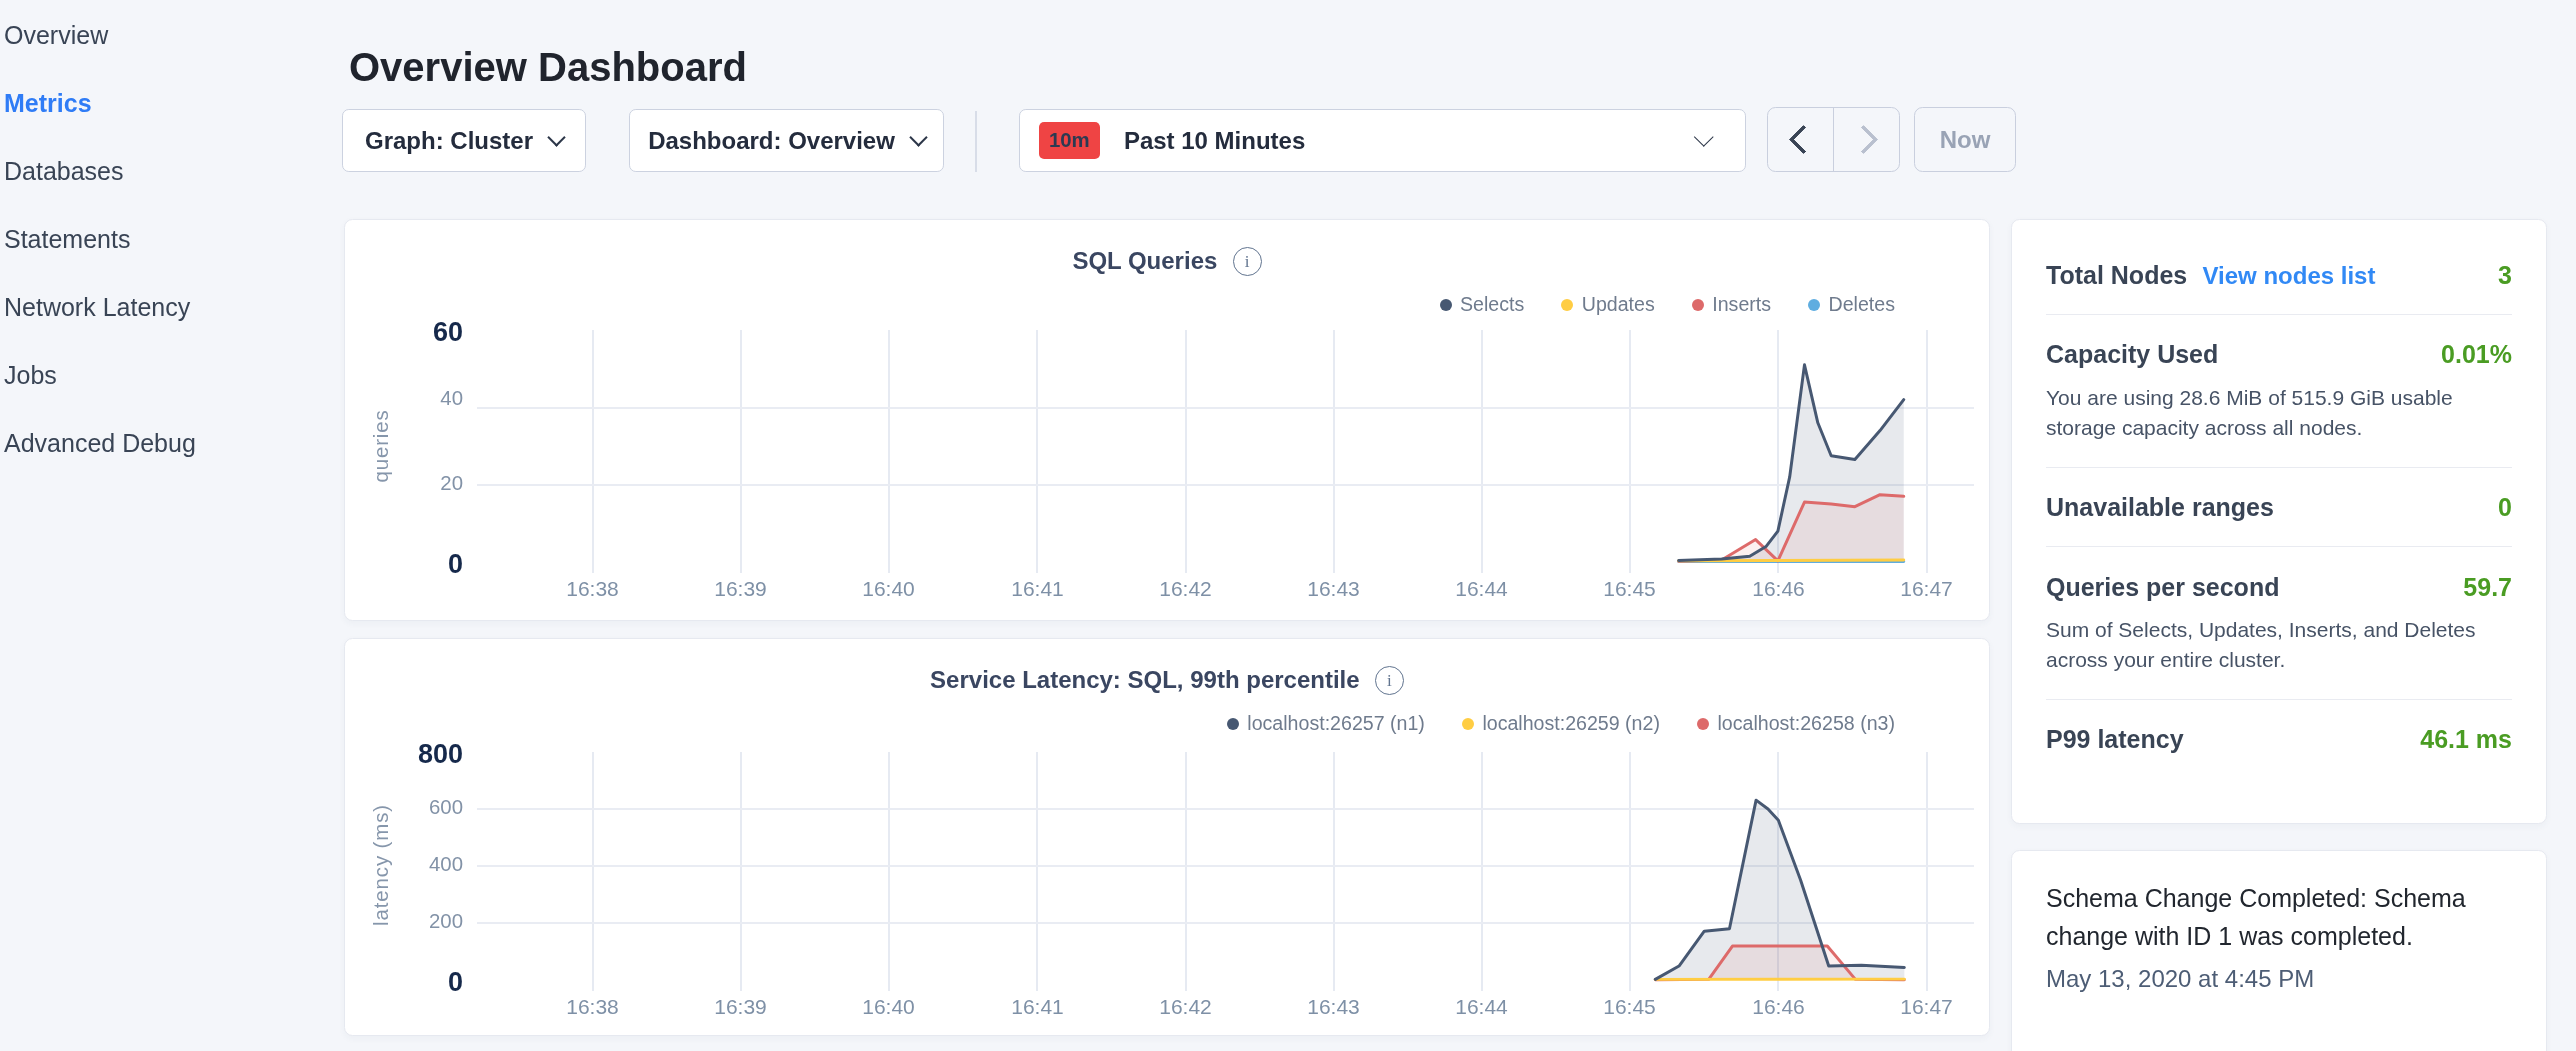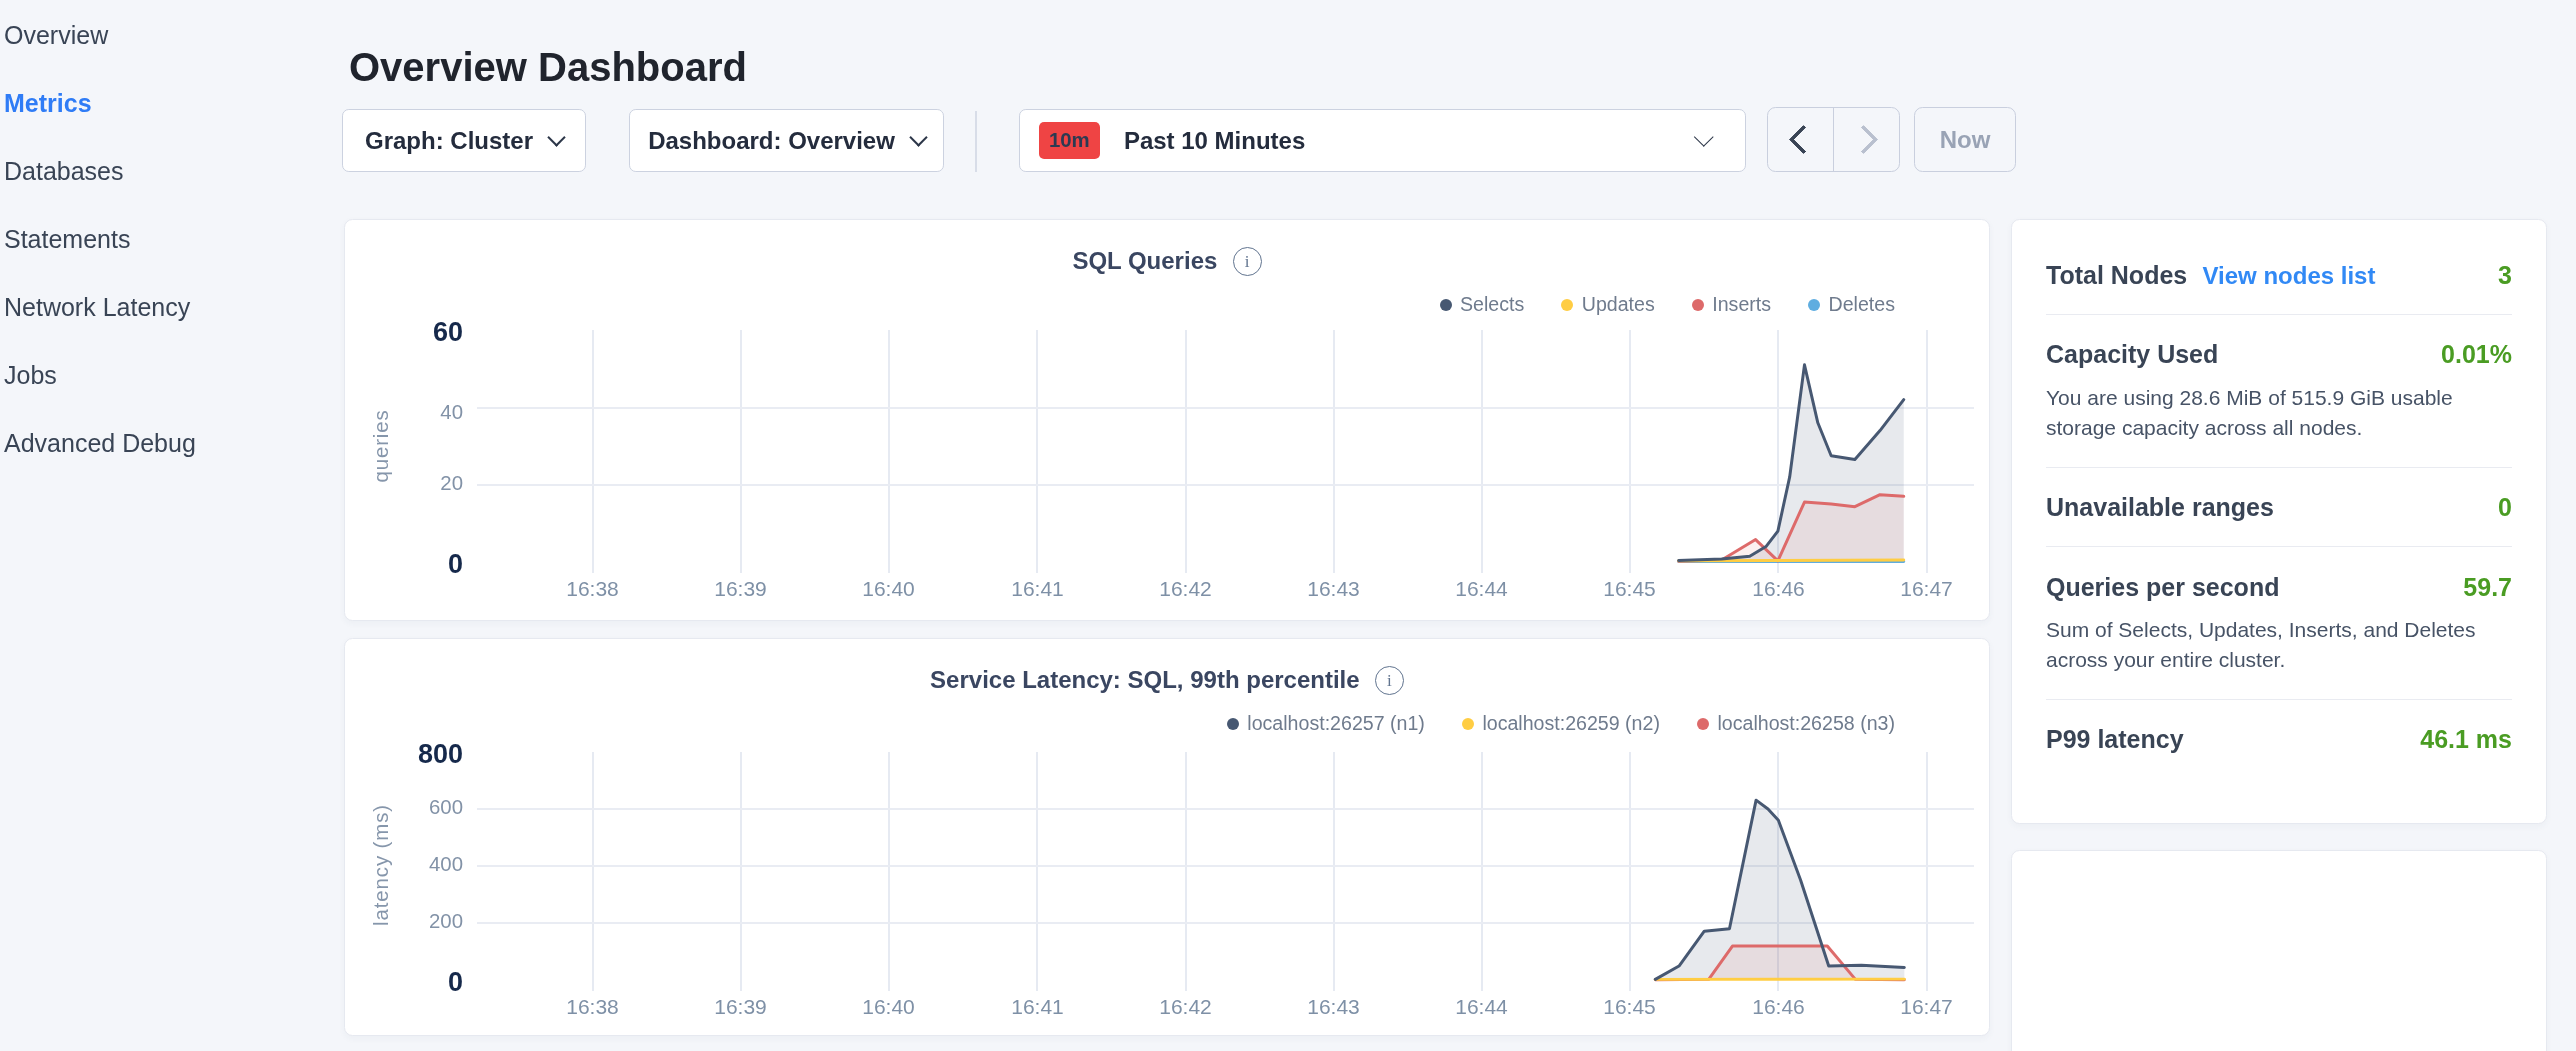--- a/index.html
+++ b/index.html
@@ -168,21 +168,21 @@
         <div class="vgrid" style="left: 1152px; height: 243px;"></div>
         <div class="xtick" style="left: 1093px; top: 247px;">16:45</div>
         <div class="vgrid" style="left: 1300px; height: 243px;"></div>
         <div class="xtick" style="left: 1242px; top: 247px;">16:46</div>
         <div class="vgrid" style="left: 1449px; height: 243px;"></div>
         <div class="xtick" style="left: 1390px; top: 247px;">16:47</div>
         <div class="ytick strong" style="top: 219px;">0</div>
         <div class="hgrid" style="top: 154px;"></div>
         <div class="ytick" style="top: 142px;">20</div>
         <div class="hgrid" style="top: 77px;"></div>
-        <div class="ytick" style="top: 71px;">40</div>
+        <div class="ytick" style="top: 57px;">40</div>
         <div class="ytick strong" style="top: -12.8px;">60</div>
         <svg width="1497" height="232" viewBox="0 0 1760 273">
           <polygon points="1413.2,271.2 1463.8,269.4 1496.9,266.2 1516.0,254.8 1530.0,236.6 1543.9,172.9 1561.3,41.0 1577.0,109.2 1592.7,147.9 1620.6,152.4 1650.2,118.3 1678.1,81.9 1678.1,273 1413.2,273" fill="rgba(71,88,114,0.13)" stroke="none"></polygon>
           <polygon points="1413.2,271.6 1530.0,271.2 1678.1,270.7 1678.1,273 1413.2,273" fill="rgba(255,205,67,0.15)" stroke="none"></polygon>
           <polygon points="1413.2,272.1 1463.8,270.7 1503.8,246.6 1530.0,271.6 1561.3,202.5 1592.7,204.8 1620.6,207.9 1650.2,193.8 1678.1,195.7 1678.1,273 1413.2,273" fill="rgba(221,106,106,0.10)" stroke="none"></polygon>
           <polygon points="1413.2,272.5 1678.1,272.3 1678.1,273 1413.2,273" fill="rgba(95,173,224,0.12)" stroke="none"></polygon>
           <polyline points="1413.2,272.5 1678.1,272.3" fill="none" stroke="#5fade0" stroke-width="3.5" stroke-linejoin="round" stroke-linecap="round"></polyline>
           <polyline points="1413.2,272.1 1463.8,270.7 1503.8,246.6 1530.0,271.6 1561.3,202.5 1592.7,204.8 1620.6,207.9 1650.2,193.8 1678.1,195.7" fill="none" stroke="#dd6a6a" stroke-width="3.5" stroke-linejoin="round" stroke-linecap="round"></polyline>
           <polyline points="1413.2,271.6 1530.0,271.2 1678.1,270.7" fill="none" stroke="#ffcd43" stroke-width="3.5" stroke-linejoin="round" stroke-linecap="round"></polyline>
           <polyline points="1413.2,271.2 1463.8,269.4 1496.9,266.2 1516.0,254.8 1530.0,236.6 1543.9,172.9 1561.3,41.0 1577.0,109.2 1592.7,147.9 1620.6,152.4 1650.2,118.3 1678.1,81.9" fill="none" stroke="#475872" stroke-width="3.5" stroke-linejoin="round" stroke-linecap="round"></polyline>
@@ -282,16 +282,22 @@
         <div class="sum-row">
           <div class="sum-top">
             <span class="sum-label">P99 latency</span>
             <span class="sum-value">46.1 ms</span>
           </div>
         </div>
       </div>
   </aside>
 
   <aside class="panel" style="left:2011px;top:850px;width:536px;height:247px;">
+    <div class="event-items">
+        <div class="event-item">
+          <div class="event-msg">Schema Change Completed: Schema change with ID 1 was completed.</div>
+          <div class="event-time">May 13, 2020 at 4:45 PM</div>
+        </div>
+      </div>
   </aside>
 
 </div>
 
 
 </body></html>

